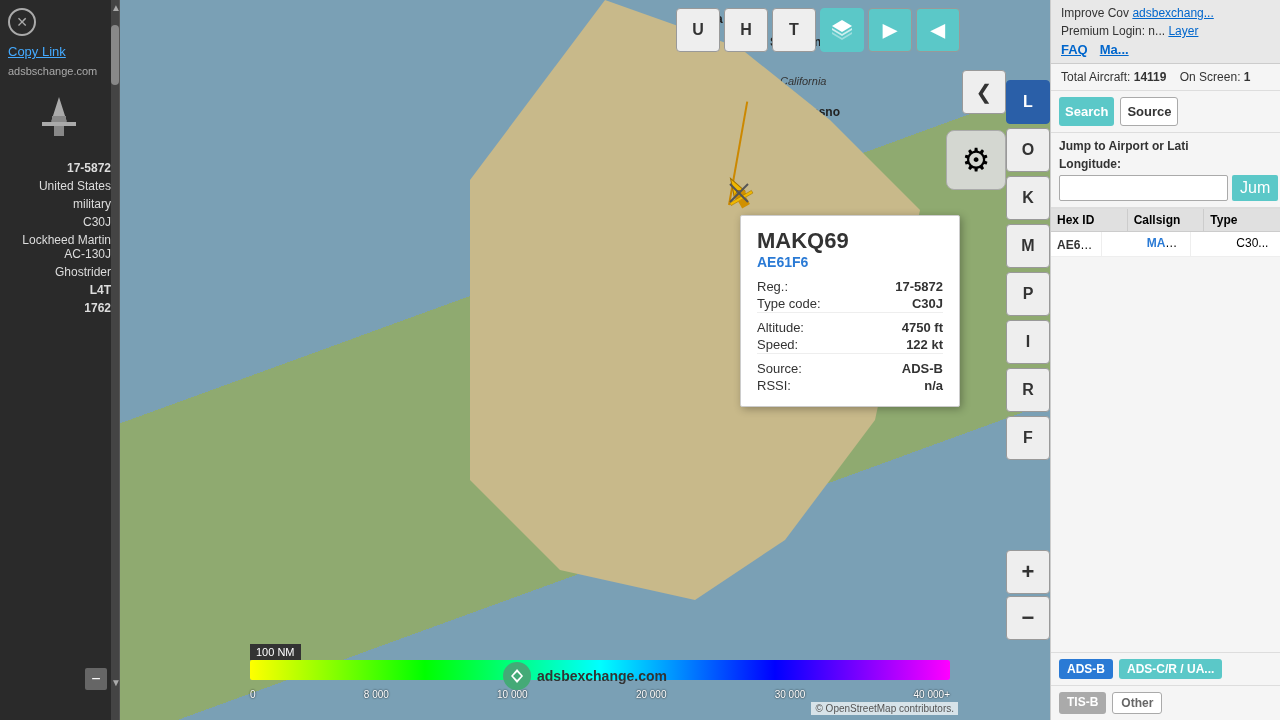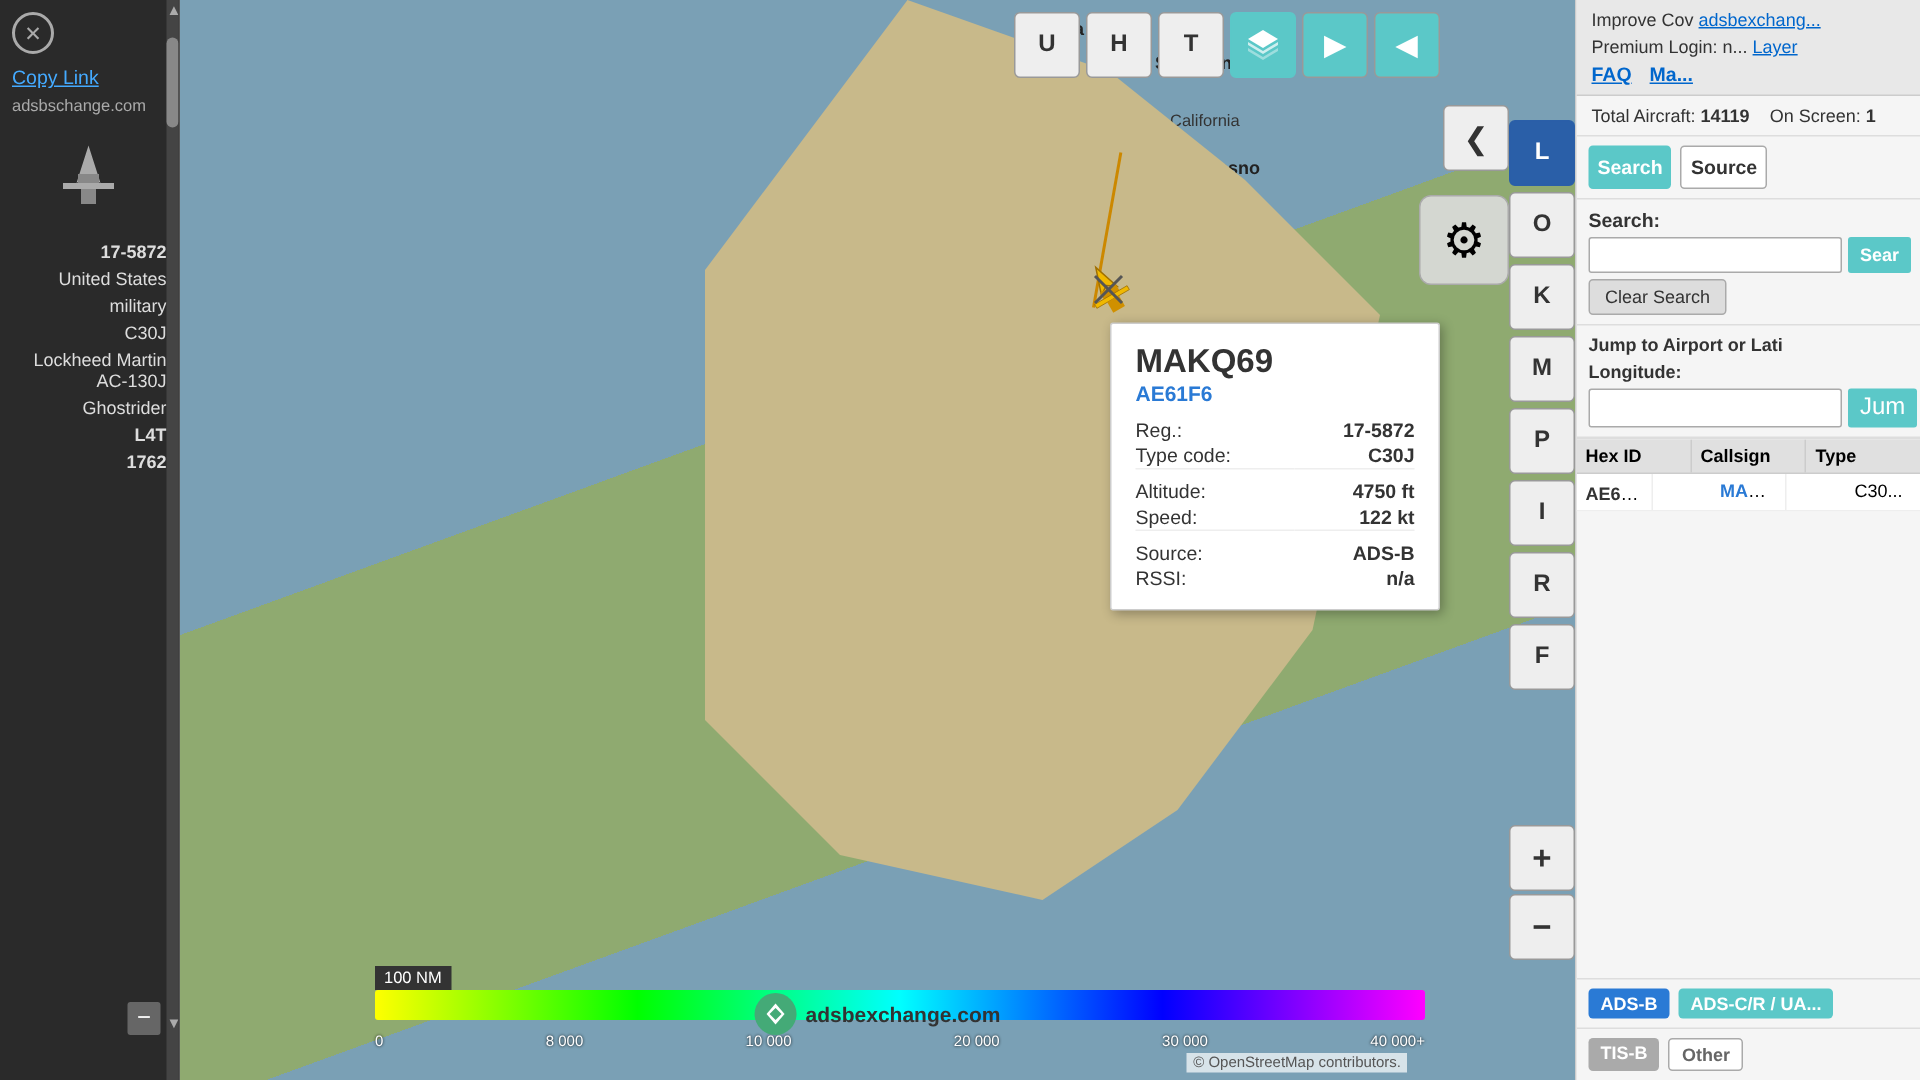--- a/index.html
+++ b/index.html
@@ -301,21 +301,21 @@
       color: #fff;
       font-size: 11px;
       padding: 2px 6px;
       z-index: 50;
     }
 
     
     .attribution {
       position: absolute;
       bottom: 5px;
-      right: 112px;
+      right: 92px;
       font-size: 10px;
       color: #555;
       background: rgba(255,255,255,0.7);
       padding: 1px 4px;
       z-index: 50;
     }
 
     
     .logo-overlay {
       position: absolute;
@@ -588,21 +588,21 @@
   <div class="map-bg"></div>
 
   <div style="position:absolute; top:0; left:350px; right:130px; bottom:120px; background:#c8b98a; clip-path:polygon(0 5%,30% 0,60% 8%,80% 20%,100% 35%,90% 70%,70% 90%,50% 100%,20% 95%,0 80%); z-index:5;"></div>
   <div style="position:absolute; top:0; left:350px; right:130px; bottom:120px; background:#7aa0b5; clip-path:polygon(0 0,30% 0, 0 30%); z-index:6;"></div>
 
   <div class="map-label city" style="top:12px;left:570px;">Santa Rosa</div>
   <div class="map-label city" style="top:38px;left:540px;">Oakland</div>
   <div class="map-label city" style="top:68px;left:540px;">San Jose</div>
   <div class="map-label city" style="top:115px;left:510px;">Salinas</div>
   <div class="map-label city" style="top:35px;left:650px;">Stockton</div>
-  <div class="map-label" style="top:75px;left:660px;text-align:right;">California</div>
+  <div class="map-label" style="top:75px;left:660px;font-style:italic;text-align:right;">California</div>
   <div class="map-label city" style="top:105px;left:680px;">Fresno</div>
   <div class="map-label city" style="top:140px;left:660px;">Visalia</div>
   <div class="map-label city" style="top:260px;left:620px;">Santa Ma...</div>
 
   <div style="position:absolute;top:100px;left:608px;width:2px;height:105px;background:#c80;transform:rotate(10deg);transform-origin:bottom center;z-index:30;"></div>
 
   <div class="aircraft-marker" style="top:172px;left:598px;z-index:40;">
     <svg width="42" height="42" viewBox="0 0 42 42">
 
       <g transform="rotate(-30,21,21)">
@@ -741,28 +741,20 @@
     &nbsp;&nbsp;
     <span>On Screen:</span>
     <strong>1</strong>
   </div>
 
   <div class="btn-row">
     <button class="action-btn">Search</button>
     <button class="action-btn outline">Source</button>
   </div>
 
-  <div class="search-section">
-    <div class="search-label">Search:</div>
-    <div class="search-row">
-      <input class="search-input" type="text" placeholder="" style="">
-      <button class="search-go-btn">Sear</button>
-    </div>
-    <button class="clear-search-btn">Clear Search</button>
-  </div>
 
   <div class="jump-section">
     <div class="jump-label">Jump to Airport or Lati</div>
     <div class="jump-label">Longitude:</div>
     <div class="jump-row">
       <input class="jump-input" type="text" placeholder="" style="">
       <button class="jump-btn">Jum</button>
     </div>
   </div>
 

